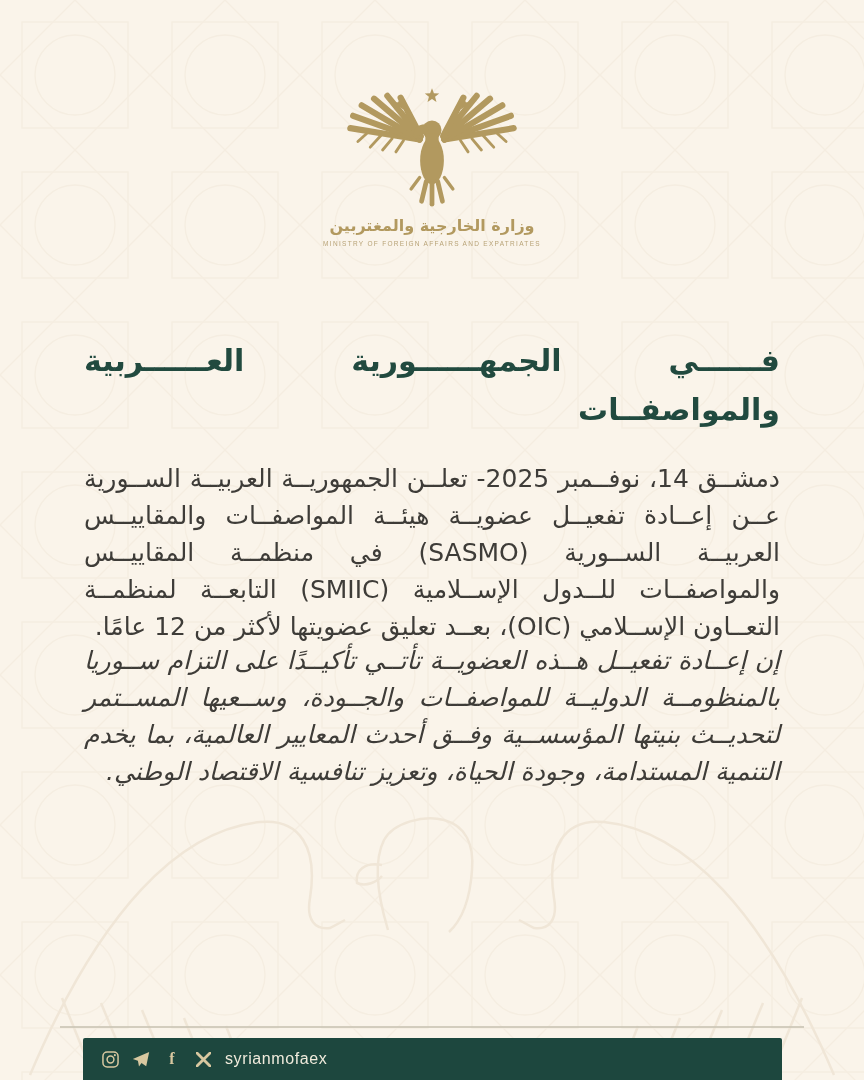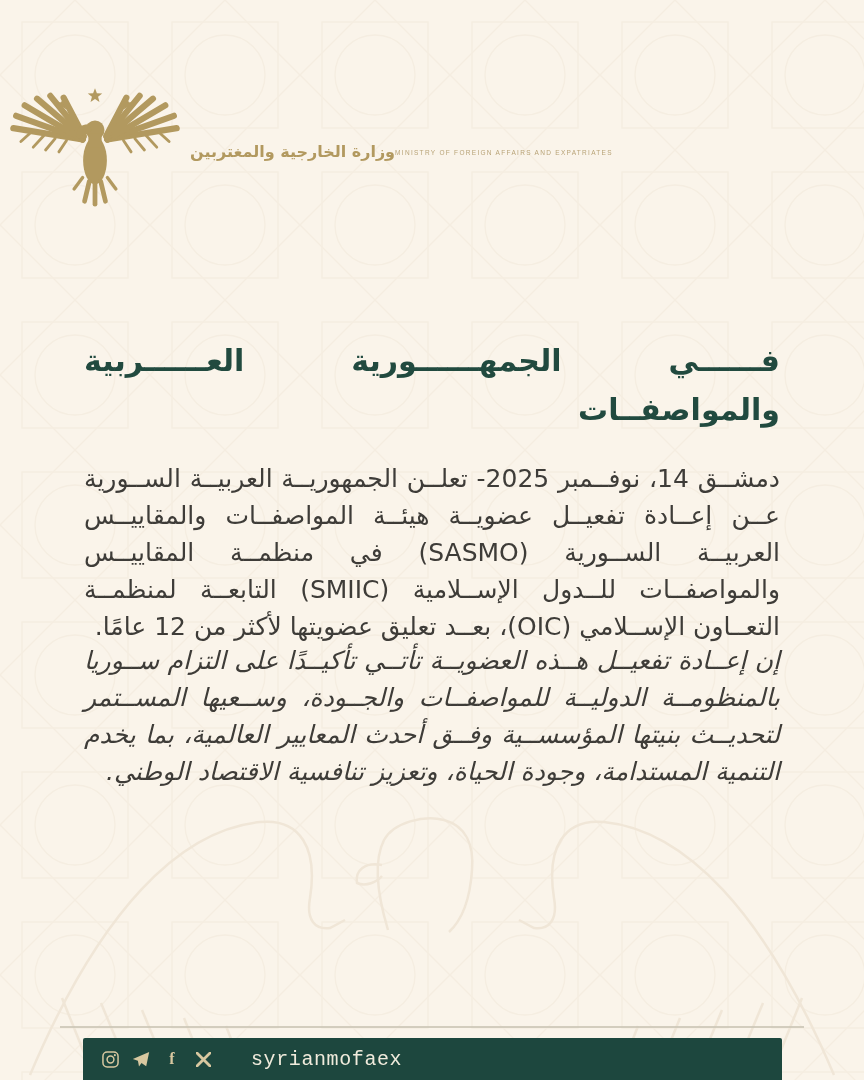--- a/index.html
+++ b/index.html
@@ -10,21 +10,21 @@
     background:#FAF4EA;
     font-family:"DejaVu Sans", sans-serif;
   }
   
   .bg-layer { position:absolute; inset:0; pointer-events:none; }
   .watermark { position:absolute; left:0; bottom:0; width:864px; height:310px; pointer-events:none; }
 
   
   .emblem {
     position:absolute; top:86px; left:0; right:0;
-    display:flex; flex-direction:row; align-items:center;
+    display:flex; flex-direction:column; align-items:center;
     text-align:left;
   }
   .emblem-calligraphy {
     margin-top:2px;
     direction:rtl;
     font-size:16px; font-weight:bold;
     color:#B2995F;
     letter-spacing:0px;
   }
   .emblem-caption {
@@ -76,24 +76,24 @@
     border-radius:2px 2px 0 0;
   }
   .social-group { display:flex; align-items:center; gap:13px; }
   .social-icon { display:flex; align-items:center; justify-content:center; width:18px; height:18px; cursor:pointer; }
   .social-icon svg { display:block; }
   .fb-glyph {
     color:#D8C8A0; font-weight:bold; font-size:16px;
     font-family:"Liberation Serif", serif; line-height:18px;
   }
   .footer-handle {
-    margin-left:26px;
+    margin-left:0;
     color:#F0EBDC;
-    font-size:20px; letter-spacing:.6px;
-    font-family:Liberation Mono, monospace;
+    font-size:16px; letter-spacing:.6px;
+    font-family:Liberation Sans, sans-serif;
   }
   .footer-right {
     direction:rtl; text-align:right;
     color:#C7B484;
     font-size:9.5px; line-height:15px;
   }
 </style>
 </head>
 <body>
 

